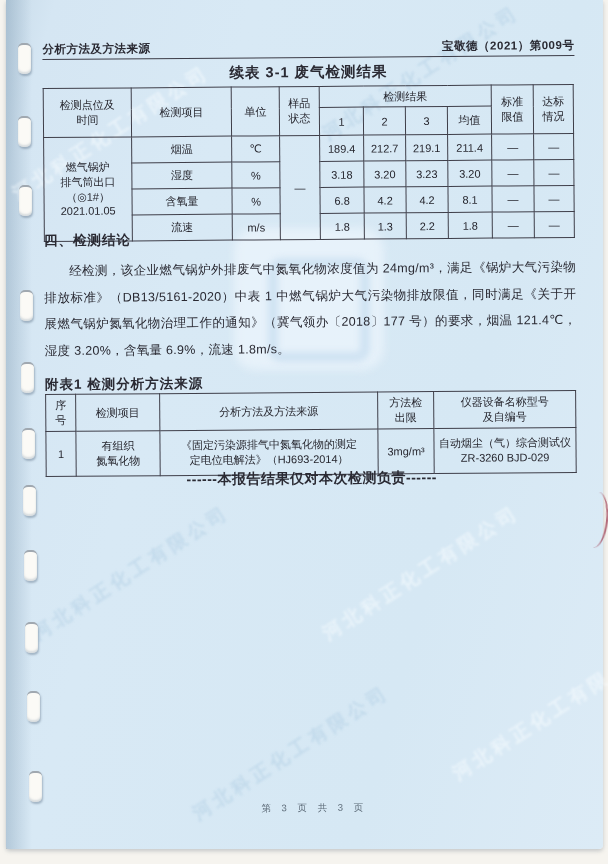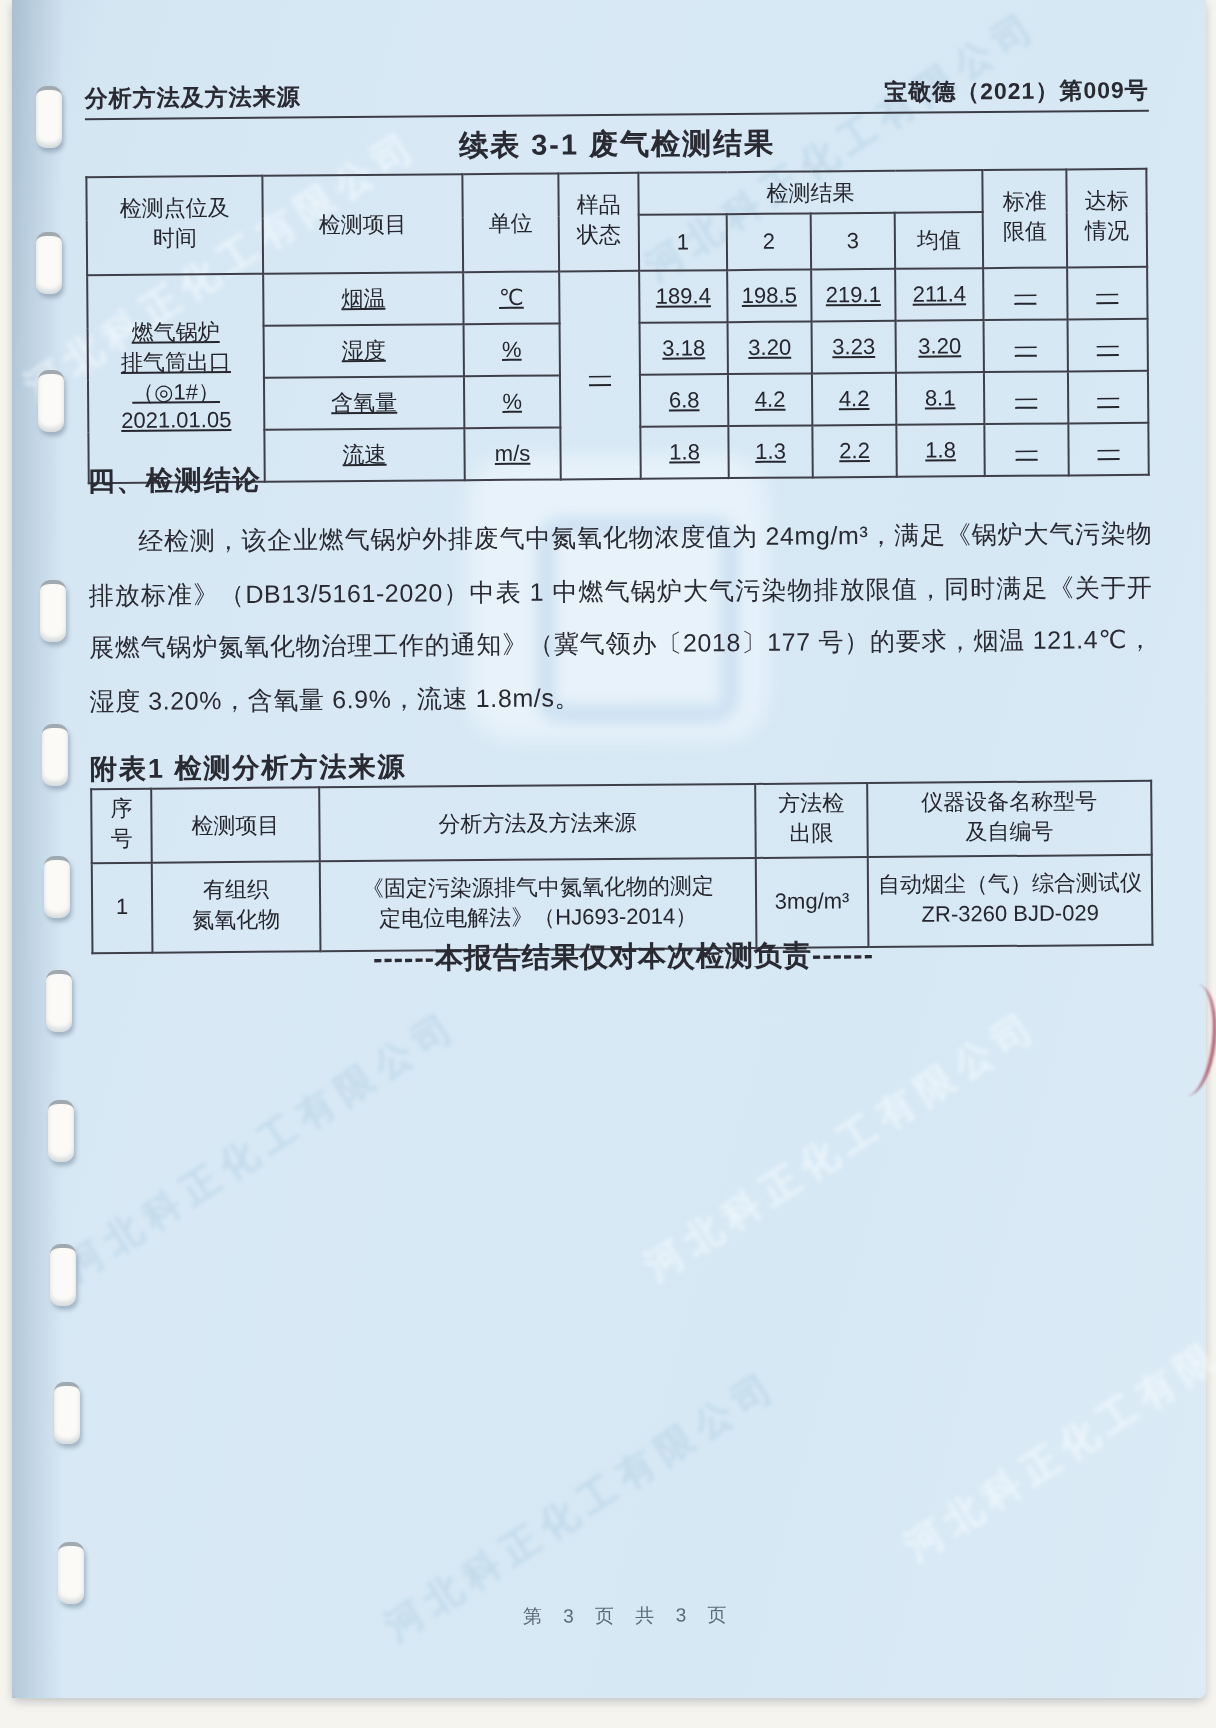--- a/index.html
+++ b/index.html
@@ -62,21 +62,21 @@
   table{border-collapse:collapse;table-layout:fixed;width:530px;}
   th,td{
     border:1px solid #3f3f4a;text-align:center;vertical-align:middle;
     font-size:11px;font-weight:normal;padding:0 1px;color:#26262e;
     overflow:hidden;
   }
   .preline{white-space:pre-line;line-height:1.35;}
   .t1{position:absolute;top:86px;left:0;}
   .t1 .hr1 th{height:20px;}
   .t1 .hr2 th{height:27px;}
-  .t1 tbody td{height:25px;text-decoration:underline;}
+  .t1 tbody td{height:25px;}
   .t2{position:absolute;top:392px;left:0;}
   .t2 thead th{height:36px;}
   .t2 tbody td{height:44px;}
   .sec-heading{position:absolute;left:0;font-size:13.5px;font-weight:bold;letter-spacing:1px;}
   .sec4-heading{top:230px;}
   .sec4-para{
     position:absolute;top:256px;left:0;width:532px;
     font-size:12.5px;line-height:26.5px;text-align:justify;text-indent:2em;
     letter-spacing:.3px;
   }
@@ -161,21 +161,21 @@
       <tbody>
         <tr>
           <td rowspan="4" class="preline">燃气锅炉
 排气筒出口
 （◎1#）
 2021.01.05</td>
           <td>烟温</td>
           <td>℃</td>
           <td rowspan="4">—</td>
           <td>189.4</td>
-          <td>198.5</td>
+          <td>212.7</td>
           <td>219.1</td>
           <td>211.4</td>
           <td>—</td>
           <td>—</td>
         </tr>
         <tr>
           <td>湿度</td>
           <td>%</td>
           <td>3.18</td>
           <td>3.20</td>

